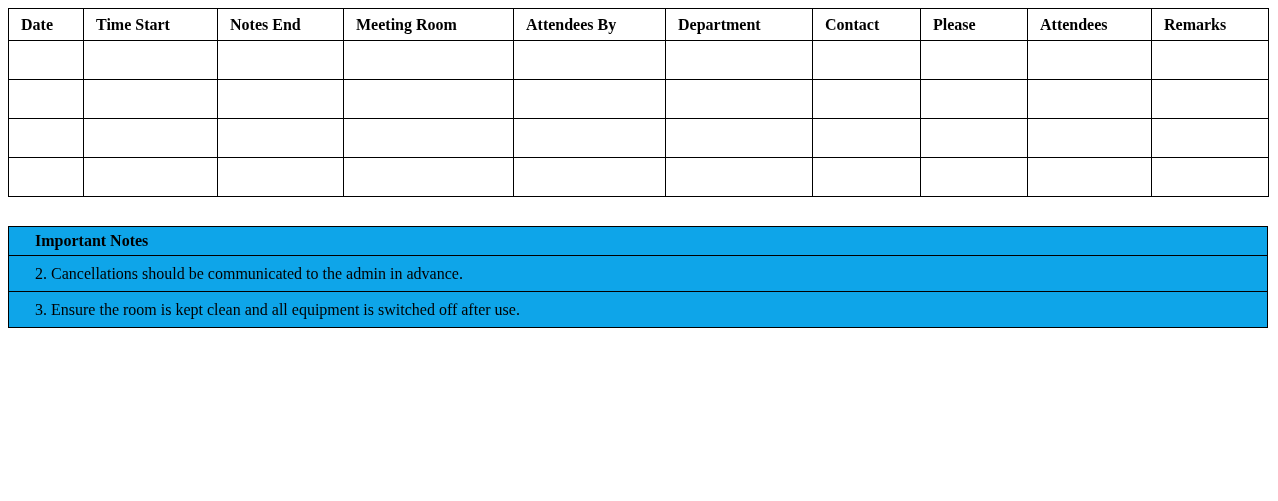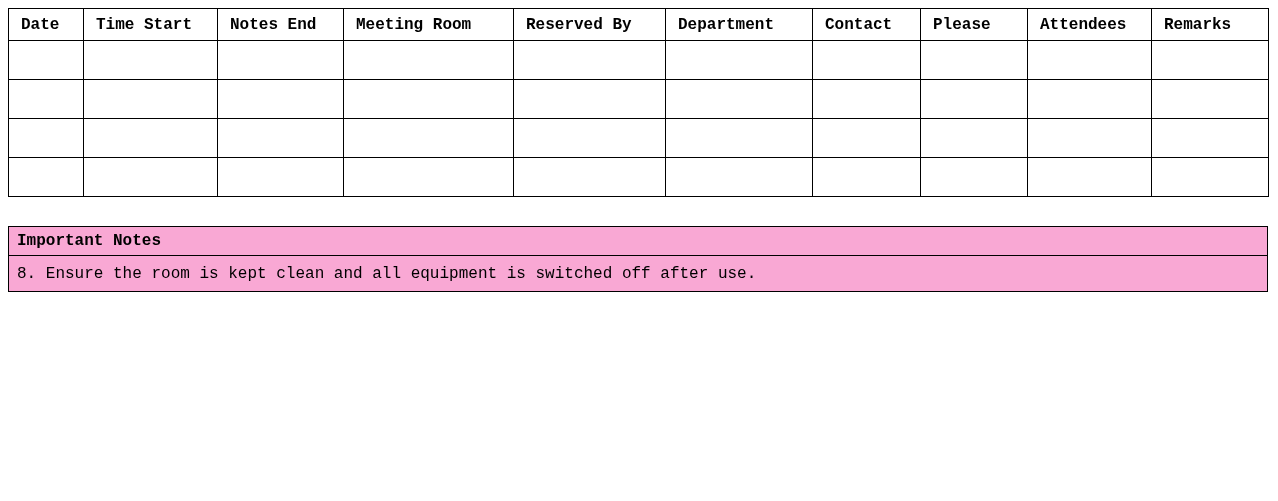--- a/index.html
+++ b/index.html
@@ -9,21 +9,20 @@
     width: 1278px;
     height: 501px;
     overflow: hidden;
     font-family: "Liberation Serif", "DejaVu Serif", serif;
     color: #000000;
   }
   .page {
     position: relative;
     width: 1278px;
     height: 501px;
-    font-family: Liberation Mono, monospace;
   }
   table {
     border-collapse: collapse;
     table-layout: fixed;
   }
   
   .res-table {
     position: absolute;
     left: 8px;
     top: 8px;
@@ -51,24 +50,24 @@
   }
   
   .notes-table {
     position: absolute;
     left: 8px;
     top: 226px;
     width: 1260px;
   }
   .notes-table td {
     border: 1.5px solid #000000;
-    background: #f9a8d4;
+    background: #0ea5e9;
     font-size: 16px;
     vertical-align: middle;
-    padding: 0 8px;
+    padding: 0 26px;
     white-space: nowrap;
     overflow: hidden;
   }
   .notes-table td.notes-title {
     height: 28px;
     font-weight: bold;
   }
   .notes-table td.note-row {
     height: 35px;
   }
@@ -90,21 +89,21 @@
       <col style="width:107px">
       <col style="width:124px">
       <col style="width:117px">
     </colgroup>
     <thead>
       <tr>
         <th>Date</th>
         <th>Time Start</th>
         <th>Notes End</th>
         <th>Meeting Room</th>
-        <th>Reserved By</th>
+        <th>Attendees By</th>
         <th>Department</th>
         <th>Contact</th>
         <th>Please</th>
         <th>Attendees</th>
         <th>Remarks</th>
       </tr>
     </thead>
     <tbody>
       <tr>
         <td class="cell"></td>
@@ -156,18 +155,21 @@
       </tr>
     </tbody>
   </table>
 
   <table class="notes-table">
     <tbody>
       <tr>
         <td class="notes-title">Important Notes</td>
       </tr>
       <tr>
-        <td class="note-row">8. Ensure the room is kept clean and all equipment is switched off after use.</td>
+        <td class="note-row">2. Cancellations should be communicated to the admin in advance.</td>
+      </tr>
+      <tr>
+        <td class="note-row">3. Ensure the room is kept clean and all equipment is switched off after use.</td>
       </tr>
     </tbody>
   </table>
 
 </div>
 
 </body></html>

